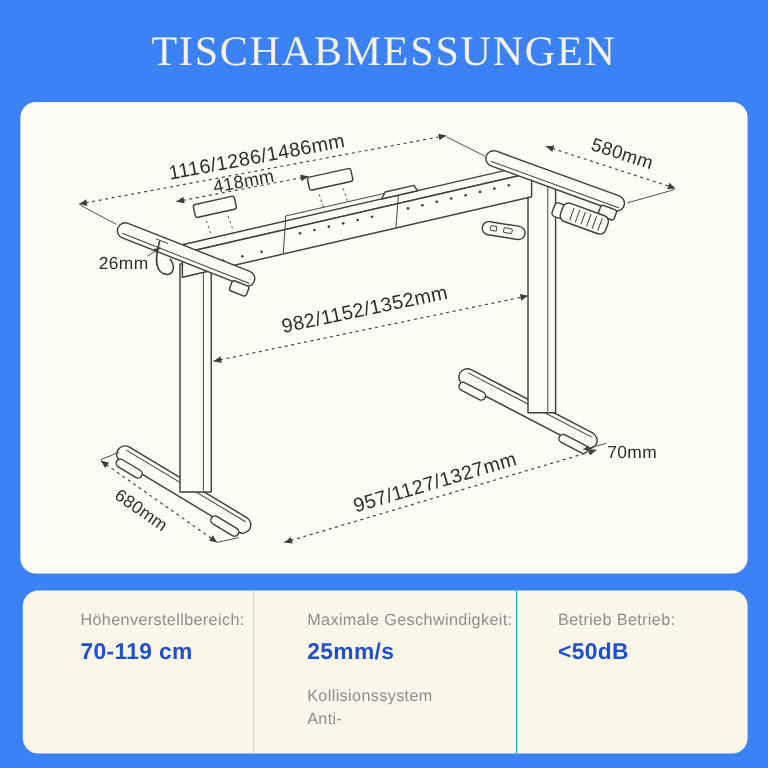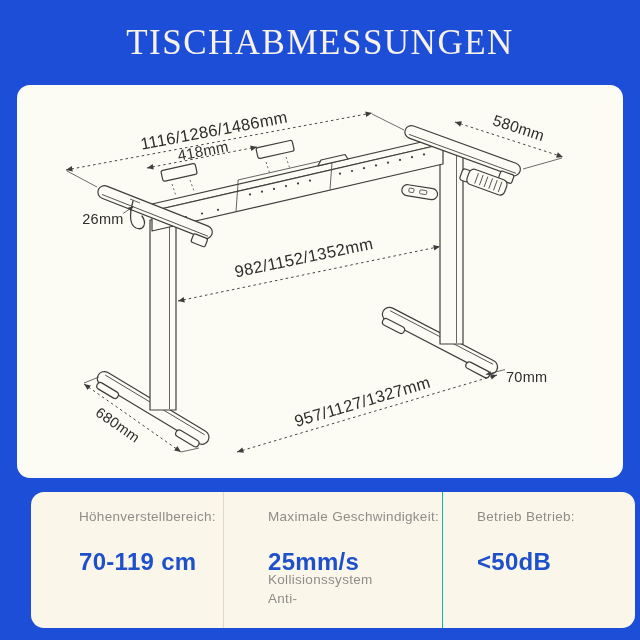--- a/index.html
+++ b/index.html
@@ -1,47 +1,47 @@
 <!DOCTYPE html>
 <html><head>
 <meta charset="utf-8">
 <style>
   html,body{margin:0;padding:0;background:#2b2019;}
-  .stage{position:relative;width:640px;height:640px;background:#1d4ed8;overflow:hidden;
+  .stage{position:relative;width:640px;height:640px;background:#3b82f6;overflow:hidden;
          font-family:"Liberation Sans","DejaVu Sans",sans-serif;}
   
   .header{position:absolute;top:0;left:0;width:640px;height:85px;
           display:flex;align-items:center;justify-content:center;}
   .title{color:#f7f1e6;font-family:"Liberation Serif","DejaVu Serif",serif;
          font-size:35px;font-weight:500;letter-spacing:1.5px;margin:0;line-height:1;}
   
   .card{position:absolute;border-radius:13px;}
   .diagram-card{left:17px;top:85px;width:606px;height:393px;background:#fdfcf4;}
-  .specs-card{left:31px;top:492px;width:604px;height:136px;background:#faf6ea;
+  .specs-card{left:19px;top:492px;width:604px;height:136px;background:#faf6ea;
               display:grid;grid-template-columns:192px 220px 1fr;}
   
   svg{display:block;}
   .shape{fill:#fdfcf4;stroke:#3e3e3e;stroke-width:1.2;stroke-linejoin:round;stroke-linecap:round;}
   .thin{stroke:#3e3e3e;stroke-width:.8;fill:none;}
   .dot{fill:#3e3e3e;}
   .dim-line{stroke:#464646;stroke-width:1;fill:none;stroke-dasharray:2.5 3;}
   .ext{stroke:#464646;stroke-width:.8;fill:none;}
   .conn{stroke:#464646;stroke-width:.8;fill:none;stroke-dasharray:2 2.5;}
   .dim{fill:#2d2d2d;font-family:"Liberation Sans","DejaVu Sans",sans-serif;
        font-weight:500;letter-spacing:.3px;text-anchor:middle;}
   
   .spec-col{display:flex;flex-direction:column;}
   .spec-col.mid{border-left:1px solid #ded9ca;border-right:1px solid #14b8a6;}
   .cell{box-sizing:border-box;}
   .cell.r1{height:78px;padding-top:15px;}
   .c1 .cell{padding-left:48px;}
   .c2 .cell{padding-left:44px;}
   .c3 .cell{padding-left:34px;}
   .spec-label{color:#8f8d8a;font-size:13.5px;letter-spacing:.3px;line-height:19px;}
-  .spec-value{color:#1e50cb;font-size:24px;font-weight:700;letter-spacing:.3px;margin-top:22px;}
+  .spec-value{color:#1e50cb;font-size:19px;font-weight:700;letter-spacing:.3px;margin-top:7px;}
 </style>
 </head>
 <body>
 
 <div class="stage">
 
   <div class="header">
     <h1 class="title">TISCHABMESSUNGEN</h1>
   </div>
 

